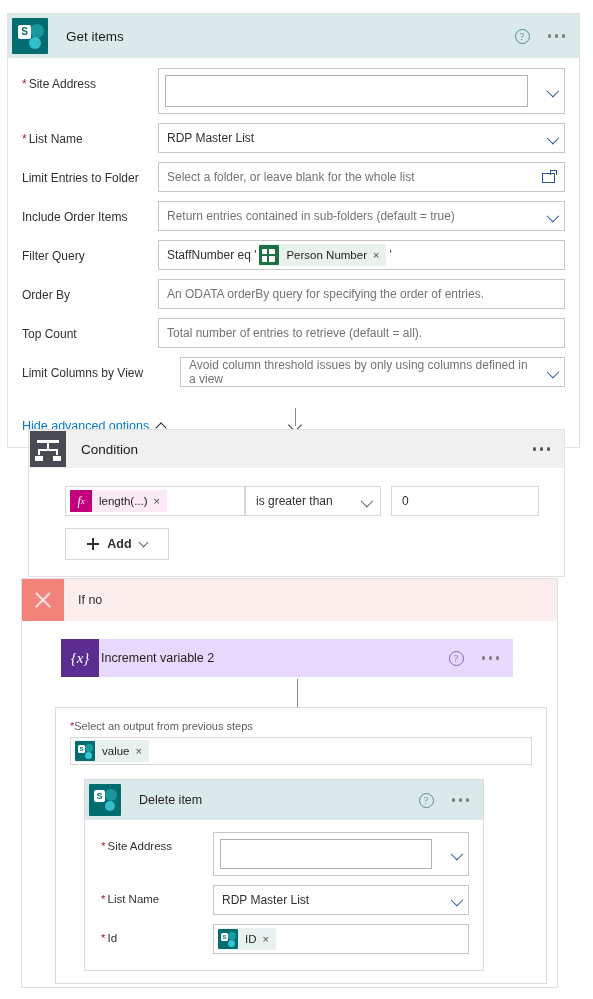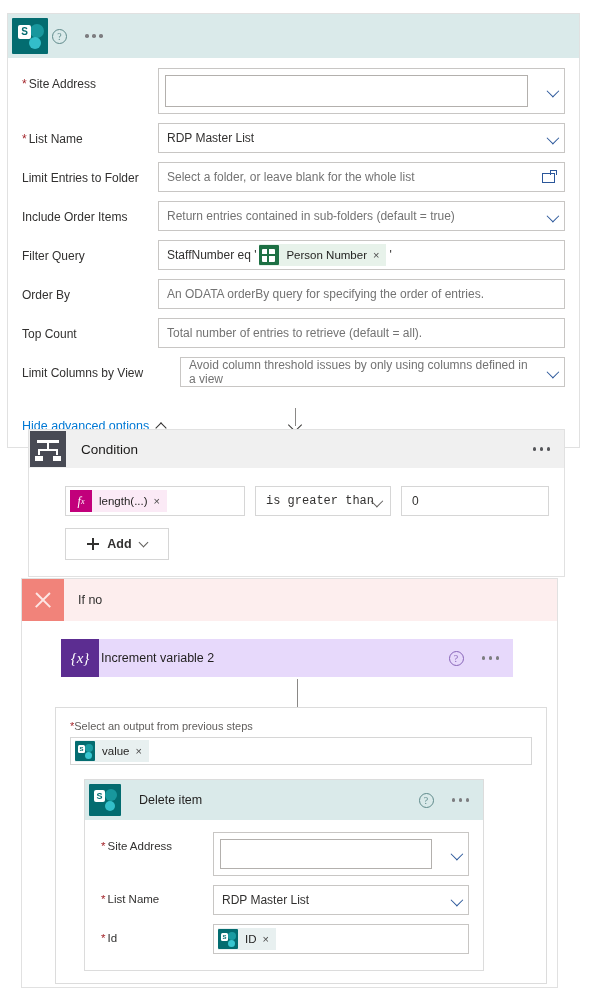--- a/index.html
+++ b/index.html
@@ -220,20 +220,21 @@
 
   <div class="card" style="position:absolute; left:7px; top:13px; width:573px;">
     <div class="card-head" style="background:#daeaea;">
       <div class="card-icon">
         <div class="sp-ico">
             <span class="c1"></span>
             <span class="c2"></span>
             <span class="s">S</span>
           </div>
       </div>
+      <div class="card-title">Get items</div>
       <div class="head-actions">
         <div class="help teal">?</div>
         <div class="ellipsis light">
             <i></i>
             <i></i>
             <i></i>
           </div>
       </div>
     </div>
 
@@ -352,21 +353,21 @@
       <div class="cond-row">
         <div class="cond-cell cond-operand">
           <span class="token fx">
             <span class="tico" style="width:22px;flex:0 0 22px;">
               <span class="fx-ico">f<sub>x</sub></span>
             </span>
             <span class="tlabel">length(...)</span>
             <span class="tx">×</span>
           </span>
         </div>
-        <div class="cond-cell cond-op" style="margin-left:10px;font-family:Liberation Mono, monospace;">
+        <div class="cond-cell cond-op" style="">
           <span>is greater than</span>
           <span class="chev grey" style="right:10px;"></span>
         </div>
         <div class="cond-cell cond-val" style="margin-left:10px;">0</div>
       </div>
 
       <div class="add-btn">
         <span class="plus"></span>
         <span>Add</span>
         <span class="add-chev"></span>

